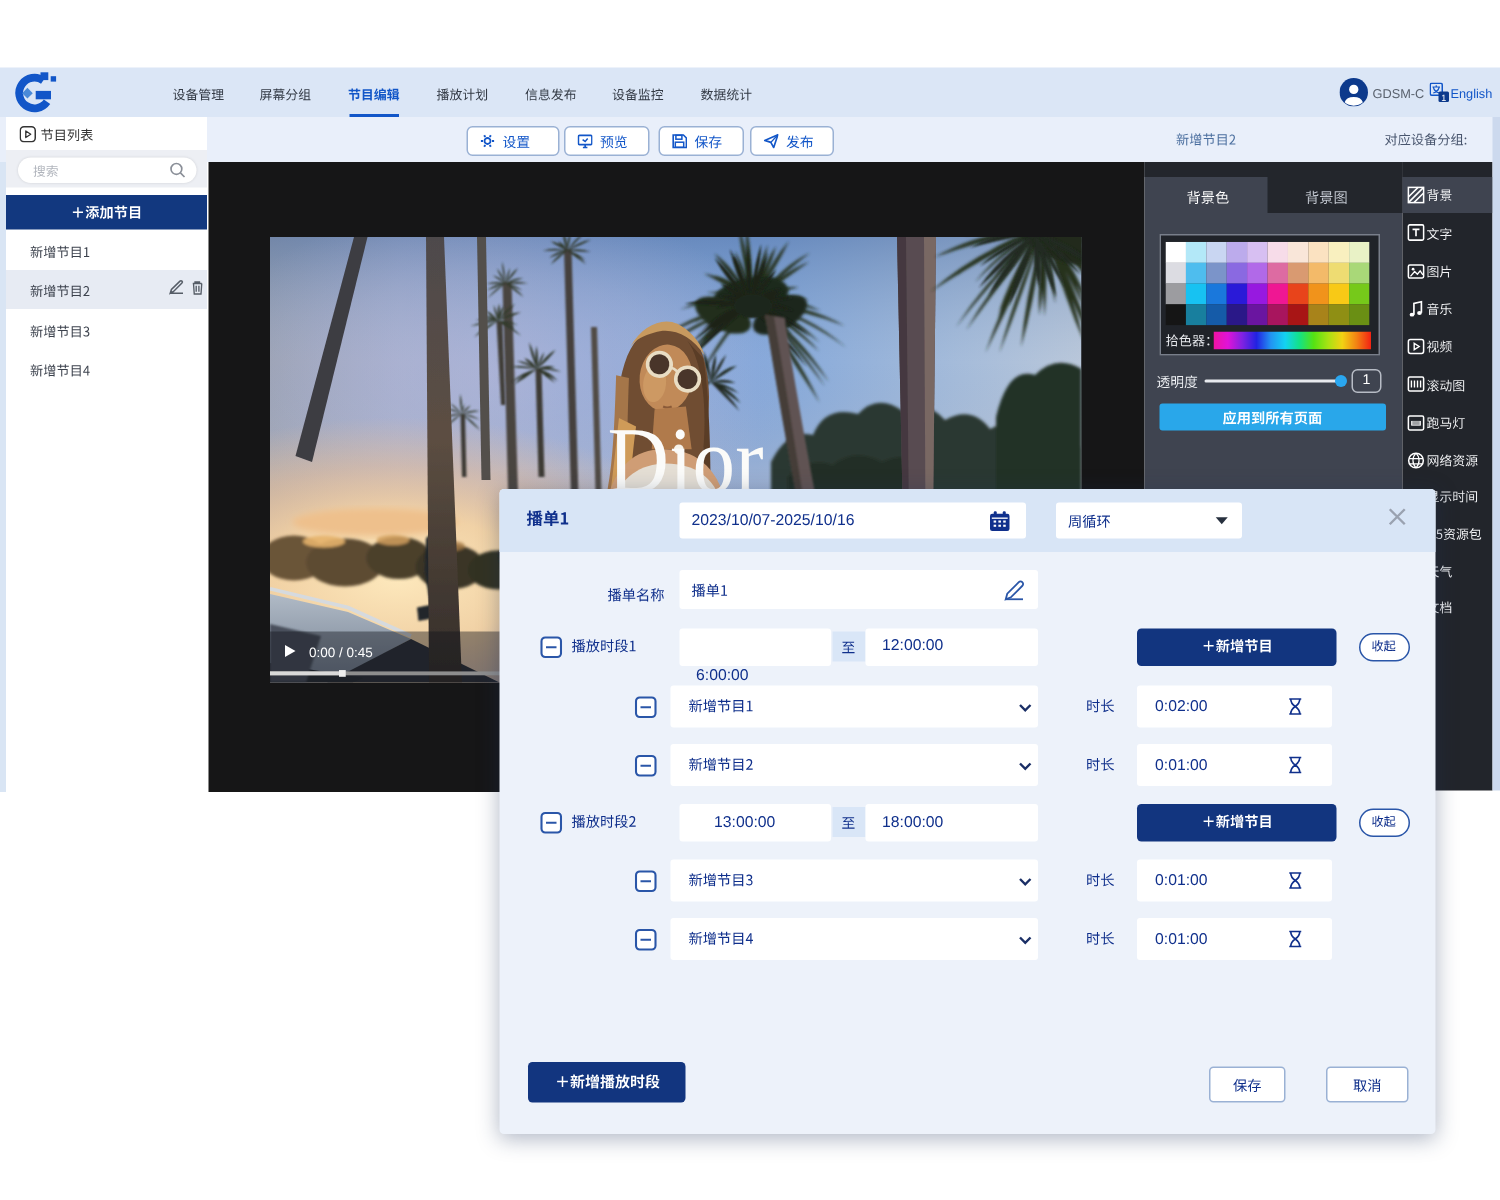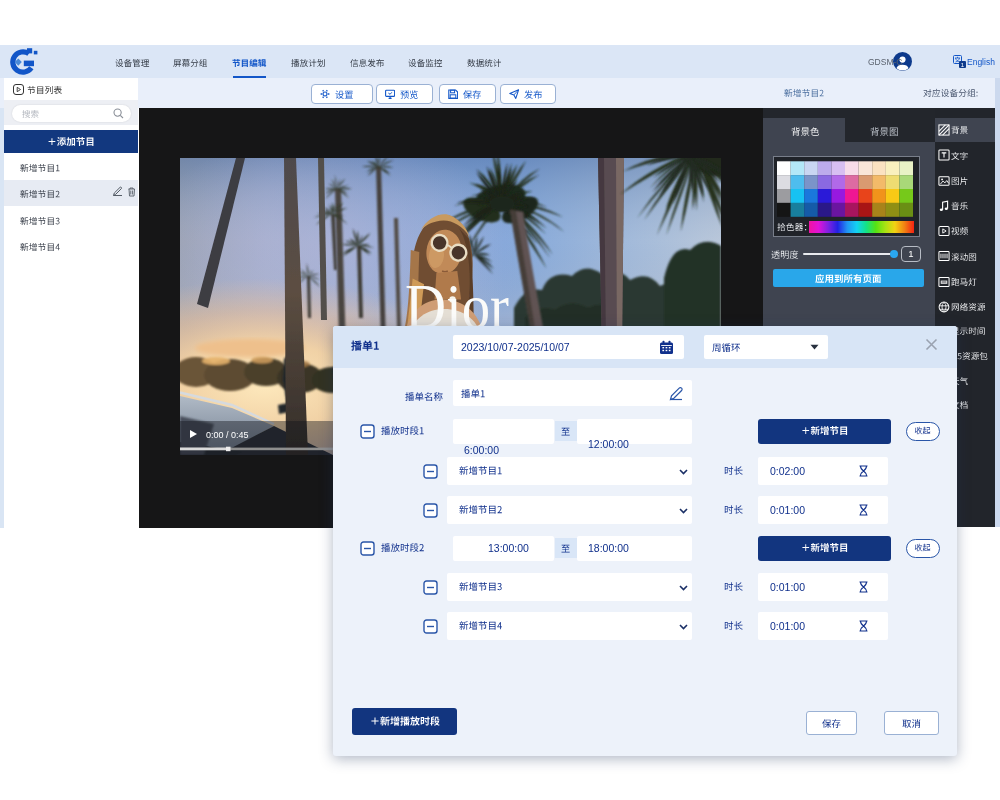--- a/index.html
+++ b/index.html
@@ -37,21 +37,21 @@
     </svg>
 <svg style="position:absolute;left:467.1px;top:56.9px;overflow:visible" width="36" height="12" viewBox="0 -9.1 36 11.7">
       <path d="M3.8 -7.1C3.7 -6.7 3.4 -6.2 3.2 -5.9L3.6 -5.7C3.8 -6.0 4.1 -6.4 4.4 -6.8ZM0.8 -6.8C1.0 -6.5 1.2 -6.0 1.3 -5.7L1.8 -5.9C1.7 -6.2 1.5 -6.7 1.2 -7.0ZM3.5 -2.2C3.3 -1.8 3.1 -1.4 2.7 -1.1C2.4 -1.2 2.1 -1.4 1.7 -1.5C1.9 -1.8 2.0 -2.0 2.1 -2.2ZM0.9 -1.3C1.4 -1.2 1.8 -0.9 2.3 -0.7C1.7 -0.3 1.1 -0.0 0.4 0.1C0.5 0.2 0.6 0.5 0.7 0.6C1.5 0.4 2.2 0.1 2.8 -0.4C3.1 -0.3 3.3 -0.1 3.5 0.1L4.0 -0.4C3.8 -0.5 3.5 -0.7 3.2 -0.8C3.7 -1.3 4.0 -1.9 4.3 -2.7L3.9 -2.8L3.8 -2.8H2.4L2.6 -3.2L2.0 -3.3C1.9 -3.2 1.9 -3.0 1.8 -2.8H0.6V-2.2H1.5C1.3 -1.9 1.1 -1.6 0.9 -1.3ZM2.2 -7.2V-5.6H0.4V-5.1H2.0C1.6 -4.5 0.9 -4.0 0.3 -3.7C0.5 -3.6 0.6 -3.4 0.7 -3.3C1.2 -3.5 1.8 -4.0 2.2 -4.5V-3.5H2.8V-4.6C3.2 -4.3 3.7 -3.9 4.0 -3.7L4.3 -4.2C4.1 -4.4 3.4 -4.8 2.9 -5.1H4.6V-5.6H2.8V-7.2ZM5.4 -7.2C5.2 -5.6 4.8 -4.2 4.1 -3.3C4.3 -3.2 4.5 -3.0 4.6 -2.9C4.9 -3.2 5.0 -3.6 5.2 -4.0C5.4 -3.2 5.7 -2.4 6.0 -1.7C5.5 -0.9 4.8 -0.3 3.9 0.2C4.0 0.3 4.2 0.6 4.2 0.7C5.1 0.2 5.8 -0.4 6.3 -1.1C6.7 -0.4 7.2 0.2 7.9 0.6C8.0 0.4 8.2 0.2 8.4 0.1C7.6 -0.3 7.1 -0.9 6.6 -1.7C7.1 -2.6 7.4 -3.7 7.6 -5.0H8.2V-5.6H5.7C5.8 -6.0 5.9 -6.5 6.0 -7.1ZM7.0 -5.0C6.8 -4.0 6.6 -3.1 6.3 -2.4C6.0 -3.1 5.7 -4.0 5.6 -5.0Z M12.8 -2.0V0.7H13.3V0.3H16.0V0.7H16.6V-2.0H14.9V-3.1H16.8V-3.7H14.9V-4.6H16.5V-6.8H12.0V-4.2C12.0 -2.9 11.9 -1.0 11.0 0.3C11.2 0.4 11.4 0.6 11.6 0.7C12.3 -0.4 12.5 -1.8 12.6 -3.1H14.3V-2.0ZM12.6 -6.3H15.9V-5.2H12.6ZM12.6 -4.6H14.3V-3.7H12.6L12.6 -4.2ZM13.3 -0.2V-1.5H16.0V-0.2ZM10.0 -7.2V-5.5H9.0V-4.9H10.0V-3.0C9.6 -2.9 9.2 -2.7 8.8 -2.7L9.0 -2.0L10.0 -2.3V-0.1C10.0 0.0 10.0 0.0 9.9 0.0C9.8 0.0 9.5 0.0 9.1 0.0C9.2 0.2 9.2 0.5 9.3 0.6C9.8 0.6 10.1 0.6 10.3 0.5C10.6 0.4 10.6 0.2 10.6 -0.1V-2.5L11.6 -2.9L11.5 -3.5L10.6 -3.2V-4.9H11.6V-5.5H10.6V-7.2Z M23.2 -3.0V-0.3C23.2 0.3 23.3 0.5 24.0 0.5C24.1 0.5 24.6 0.5 24.7 0.5C25.2 0.5 25.4 0.2 25.4 -1.0C25.3 -1.0 25.0 -1.1 24.9 -1.2C24.9 -0.2 24.8 -0.1 24.6 -0.1C24.5 -0.1 24.1 -0.1 24.1 -0.1C23.9 -0.1 23.8 -0.1 23.8 -0.3V-3.0ZM21.6 -3.0C21.5 -1.3 21.3 -0.4 19.9 0.1C20.1 0.3 20.3 0.5 20.3 0.7C21.9 0.0 22.2 -1.1 22.2 -3.0ZM17.6 -0.5 17.7 0.2C18.5 -0.1 19.5 -0.4 20.5 -0.7L20.4 -1.3C19.3 -1.0 18.3 -0.6 17.6 -0.5ZM22.3 -7.1C22.5 -6.7 22.7 -6.3 22.8 -6.0H20.7V-5.4H22.2C21.9 -4.9 21.3 -4.1 21.1 -3.9C20.9 -3.7 20.7 -3.7 20.5 -3.6C20.6 -3.5 20.7 -3.2 20.7 -3.0C21.0 -3.1 21.3 -3.1 24.5 -3.4C24.6 -3.2 24.7 -3.0 24.8 -2.8L25.4 -3.1C25.1 -3.6 24.5 -4.4 24.1 -5.0L23.6 -4.8C23.8 -4.5 24.0 -4.2 24.1 -3.9L21.8 -3.7C22.2 -4.2 22.7 -4.9 23.0 -5.4H25.4V-6.0H22.9L23.4 -6.1C23.3 -6.4 23.1 -6.9 22.9 -7.2ZM17.7 -3.6C17.8 -3.7 18.0 -3.7 19.1 -3.9C18.7 -3.3 18.4 -2.9 18.2 -2.8C17.9 -2.4 17.7 -2.2 17.6 -2.2C17.6 -2.0 17.7 -1.7 17.8 -1.6C17.9 -1.7 18.2 -1.8 20.4 -2.2C20.4 -2.4 20.3 -2.6 20.4 -2.8L18.7 -2.5C19.4 -3.2 20.0 -4.2 20.6 -5.1L20.0 -5.4C19.8 -5.1 19.7 -4.8 19.5 -4.5L18.4 -4.4C18.9 -5.1 19.5 -6.1 19.9 -7.0L19.2 -7.3C18.8 -6.2 18.2 -5.1 18.0 -4.8C17.8 -4.5 17.6 -4.3 17.5 -4.3C17.6 -4.1 17.7 -3.8 17.7 -3.6Z M27.0 -6.7C27.5 -6.3 28.1 -5.7 28.3 -5.3L28.8 -5.8C28.5 -6.1 27.9 -6.7 27.4 -7.1ZM26.2 -4.5V-3.9H27.6V-0.8C27.6 -0.4 27.3 -0.2 27.1 -0.1C27.3 0.1 27.4 0.4 27.5 0.5C27.6 0.3 27.9 0.2 29.5 -1.0C29.4 -1.1 29.3 -1.4 29.3 -1.6L28.2 -0.8V-4.5ZM31.2 -7.2V-4.4H29.0V-3.7H31.2V0.7H31.9V-3.7H34.0V-4.4H31.9V-7.2Z" fill="#333a45"></path>
     </svg>
 <div class="ab" style="left:233px;top:75.5px;width:33px;height:2.5px;background:#1256c8"></div>
 <svg class="ab" style="left:893px;top:52px" width="19" height="19" viewBox="0 0 19 19">
 <circle cx="9.5" cy="9.5" r="9.5" fill="#0d3a8c"></circle>
 <circle cx="9.5" cy="7.6" r="3.1" fill="#fff"></circle>
 <path d="M3.4 16.2 a6.3 4.6 0 0 1 12.2 0 a9.5 9.5 0 0 1 -12.2 0" fill="#fff"></path>
 </svg>
-<div class="ab" style="left:868px;top:57px;font-size:8.5px;color:#5a626e">GDSM-C</div>
+<div class="ab" style="left:915px;top:57px;font-size:8.5px;color:#5a626e">GDSM-C</div>
 <svg class="ab" style="left:953px;top:55px" width="13" height="13" viewBox="0 0 13 13">
 <rect x="0.5" y="0.5" width="8" height="8" rx="1" fill="none" stroke="#1256c8"></rect>
 <path d="M2 3 h5 M4.5 1.8 v1.2 M2.5 3 c0.5 2 2 3.5 4 4 M6.5 3 c-0.5 2 -2 3.5 -4 4" stroke="#1256c8" stroke-width="0.8" fill="none"></path>
 <rect x="6" y="6" width="7" height="7" rx="1" fill="#0d3a8c"></rect>
 <text x="9.5" y="12" font-size="6" fill="#fff" text-anchor="middle" font-family="Liberation Sans">1</text>
 </svg>
 <div class="ab" style="left:967px;top:57px;font-size:8.5px;color:#1256c8">English</div>
 <div class="ab" style="left:4px;top:78px;width:134px;height:722px;background:#fff"></div>
 <svg class="ab" style="left:13px;top:84px" width="11" height="11" viewBox="0 0 11 11">
 <rect x="0.5" y="0.5" width="10" height="10" rx="2.5" fill="none" stroke="#333" stroke-width="1"></rect>
@@ -464,21 +464,21 @@
     </svg>
 <svg style="position:absolute;left:950.5px;top:399.4px;overflow:visible" width="19" height="12" viewBox="0 -9.1 19 11.7">
       <path d="M3.6 -7.1C3.9 -6.7 4.2 -6.1 4.3 -5.7L5.0 -6.0C4.9 -6.3 4.6 -6.9 4.3 -7.3ZM0.4 -5.7V-5.1H1.8C2.3 -3.8 3.0 -2.6 3.8 -1.7C2.9 -0.9 1.7 -0.3 0.3 0.1C0.4 0.2 0.6 0.5 0.7 0.7C2.1 0.2 3.3 -0.4 4.3 -1.3C5.3 -0.4 6.5 0.2 7.9 0.6C8.0 0.4 8.2 0.2 8.3 0.0C6.9 -0.3 5.8 -0.9 4.8 -1.7C5.7 -2.6 6.3 -3.7 6.8 -5.1H8.2V-5.7ZM4.3 -2.2C3.5 -3.0 2.9 -4.0 2.4 -5.1H6.1C5.7 -3.9 5.1 -3.0 4.3 -2.2Z M15.9 -6.7C15.7 -6.0 15.4 -5.1 15.1 -4.6L15.6 -4.4C15.9 -4.9 16.3 -5.8 16.6 -6.5ZM12.0 -6.5C12.3 -5.8 12.6 -5.0 12.8 -4.5L13.3 -4.7C13.2 -5.2 12.8 -6.0 12.5 -6.7ZM10.3 -7.2V-5.4H9.0V-4.8H10.2C9.9 -3.6 9.4 -2.2 8.8 -1.5C8.9 -1.4 9.1 -1.1 9.2 -0.9C9.6 -1.5 10.0 -2.5 10.3 -3.4V0.7H10.9V-3.6C11.1 -3.2 11.5 -2.7 11.6 -2.4L12.0 -2.9C11.8 -3.1 11.1 -4.1 10.9 -4.4V-4.8H12.0V-5.4H10.9V-7.2ZM11.8 -0.5V0.1H15.8V0.6H16.5V-4.1H14.6V-7.2H13.9V-4.1H12.0V-3.4H15.8V-2.3H12.1V-1.7H15.8V-0.5Z" fill="#f2f3f5"></path>
     </svg>
 <div class="ab" style="left:333px;top:326px;width:624px;height:430px;background:#edf2fa;border-radius:3px;box-shadow:0 3px 14px rgba(30,50,90,0.35)"></div>
 <div class="ab" style="left:333px;top:326px;width:624px;height:42px;background:#d8e5f6;border-radius:3px 3px 0 0"></div>
 <svg style="position:absolute;left:351.0px;top:338.3px;overflow:visible" width="30" height="15" viewBox="0 -11.7 30 15.0">
       <path d="M6.5 -7.9V-6.6H5.5L6.1 -6.8C6.0 -7.1 5.8 -7.5 5.6 -7.9ZM1.6 -9.3V-7.3H0.4V-6.0H1.6V-4.0C1.1 -3.9 0.6 -3.8 0.2 -3.7L0.5 -2.4L1.6 -2.8V-0.4C1.6 -0.3 1.5 -0.2 1.4 -0.2C1.3 -0.2 0.9 -0.2 0.5 -0.2C0.6 0.1 0.8 0.7 0.8 1.0C1.5 1.0 2.0 0.9 2.3 0.7C2.7 0.5 2.8 0.2 2.8 -0.4V-3.2L3.8 -3.5C3.9 -3.4 4.0 -3.2 4.1 -3.1L4.3 -3.2V1.0H5.5V0.5H8.7V0.9H9.9V-3.2L10.0 -3.2C10.2 -3.5 10.5 -3.9 10.8 -4.1C10.0 -4.4 9.2 -4.9 8.7 -5.5H10.5V-6.6H9.2C9.4 -7.0 9.6 -7.4 9.9 -7.8L8.7 -8.1C8.6 -7.7 8.3 -7.1 8.1 -6.6H7.7V-8.0L8.7 -8.1C9.2 -8.2 9.7 -8.3 10.1 -8.3L9.4 -9.3C8.0 -9.0 5.8 -8.8 3.9 -8.7C4.0 -8.5 4.1 -8.1 4.2 -7.8L5.3 -7.8L4.5 -7.6C4.7 -7.3 4.8 -6.9 4.9 -6.6H3.8V-5.5H5.6C5.1 -5.0 4.4 -4.5 3.7 -4.2L3.6 -4.7L2.8 -4.4V-6.0H3.8V-7.3H2.8V-9.3ZM6.5 -5.0V-3.7H7.7V-5.1C8.1 -4.5 8.8 -3.9 9.4 -3.5H4.9C5.5 -3.9 6.0 -4.4 6.5 -5.0ZM6.5 -2.5V-1.9H5.5V-2.5ZM7.6 -2.5H8.7V-1.9H7.6ZM6.5 -1.0V-0.4H5.5V-1.0ZM7.6 -1.0H8.7V-0.4H7.6Z M13.8 -4.6H15.8V-3.9H13.8ZM17.2 -4.6H19.2V-3.9H17.2ZM13.8 -6.4H15.8V-5.6H13.8ZM17.2 -6.4H19.2V-5.6H17.2ZM18.5 -9.3C18.3 -8.7 17.9 -8.0 17.5 -7.5H15.2L15.7 -7.7C15.4 -8.2 14.9 -8.8 14.5 -9.3L13.4 -8.8C13.7 -8.4 14.0 -7.9 14.3 -7.5H12.5V-2.8H15.8V-2.1H11.5V-0.9H15.8V1.0H17.2V-0.9H21.5V-2.1H17.2V-2.8H20.6V-7.5H19.0C19.3 -7.9 19.7 -8.4 20.0 -8.8Z M22.9 0.0H27.8V-1.3H26.3V-8.2H25.1C24.6 -7.8 24.0 -7.6 23.2 -7.5V-6.5H24.7V-1.3H22.9Z" fill="#10308c"></path>
     </svg>
 <div class="ab" style="left:453px;top:335px;width:231px;height:24px;background:#fff;border-radius:2px"></div>
-<div class="ab" style="left:461px;top:341px;font-size:10.5px;color:#10308c">2023/10/07-2025/10/07</div>
+<div class="ab" style="left:461px;top:341px;font-size:10.5px;color:#10308c">2023/10/07-2025/10/16</div>
 <svg class="ab" style="left:659px;top:339.5px" width="15" height="15" viewBox="0 0 15 15">
 <rect x="1" y="2.5" width="13" height="11.5" rx="1.5" fill="#10308c"></rect>
 <rect x="3.5" y="0.8" width="2" height="3.4" rx="0.8" fill="#10308c"></rect>
       <rect x="9.5" y="0.8" width="2" height="3.4" rx="0.8" fill="#10308c"></rect>
 <rect x="2.2" y="5" width="10.6" height="0.9" fill="#fff"></rect>
 <g fill="#fff">
         <rect x="3.4" y="7" width="1.7" height="1.4"></rect>
         <rect x="6.6" y="7" width="1.7" height="1.4"></rect>
         <rect x="9.8" y="7" width="1.7" height="1.4"></rect>
 <rect x="3.4" y="9.8" width="1.7" height="1.4"></rect>
@@ -514,21 +514,21 @@
 <svg style="position:absolute;left:381.0px;top:424.4px;overflow:visible" width="45" height="13" viewBox="0 -10.1 45 12.9">
       <path d="M7.7 -7.0C7.5 -6.5 7.2 -5.9 7.0 -5.5H6.4V-7.1C7.2 -7.1 8.0 -7.3 8.6 -7.4L8.2 -7.9C7.1 -7.7 5.1 -7.5 3.4 -7.4C3.5 -7.2 3.6 -7.0 3.6 -6.8C4.3 -6.9 5.0 -6.9 5.8 -7.0V-5.5H3.3V-4.9H5.2C4.6 -4.2 3.7 -3.5 2.9 -3.2C3.0 -3.0 3.2 -2.8 3.3 -2.6C3.5 -2.7 3.7 -2.8 3.8 -2.9V0.8H4.5V0.3H7.8V0.7H8.5V-2.9L8.8 -2.7C8.9 -2.9 9.1 -3.1 9.3 -3.3C8.5 -3.6 7.6 -4.2 7.0 -4.9H9.0V-5.5H7.6C7.8 -5.9 8.1 -6.4 8.3 -6.8ZM4.0 -6.6C4.2 -6.3 4.5 -5.8 4.6 -5.5L5.2 -5.7C5.0 -6.0 4.8 -6.5 4.6 -6.8ZM5.8 -4.7V-3.1H6.4V-4.8C6.9 -4.0 7.7 -3.4 8.5 -2.9H3.9C4.6 -3.4 5.3 -4.0 5.8 -4.7ZM5.8 -2.4V-1.6H4.5V-2.4ZM6.4 -2.4H7.8V-1.6H6.4ZM5.8 -1.0V-0.2H4.5V-1.0ZM6.4 -1.0H7.8V-0.2H6.4ZM1.6 -8.0V-6.1H0.4V-5.4H1.6V-3.4L0.3 -3.0L0.4 -2.3L1.6 -2.7V-0.1C1.6 0.1 1.5 0.1 1.4 0.1C1.3 0.1 0.9 0.1 0.5 0.1C0.6 0.3 0.7 0.6 0.7 0.8C1.3 0.8 1.7 0.7 1.9 0.6C2.2 0.5 2.3 0.3 2.3 -0.1V-3.0L3.3 -3.4L3.1 -4.0L2.3 -3.7V-5.4H3.3V-6.1H2.3V-8.0Z M11.5 -7.8C11.6 -7.4 11.9 -6.9 11.9 -6.5L12.6 -6.7C12.5 -7.1 12.3 -7.6 12.1 -8.0ZM9.9 -6.4V-5.8H11.0V-3.8C11.0 -2.5 10.9 -0.9 9.7 0.3C9.9 0.4 10.1 0.6 10.3 0.8C11.5 -0.6 11.7 -2.2 11.7 -3.8V-3.8H13.0C13.0 -1.2 12.9 -0.3 12.7 -0.1C12.7 0.0 12.6 0.0 12.4 0.0C12.3 0.0 11.9 0.0 11.6 -0.0C11.6 0.2 11.7 0.5 11.7 0.7C12.1 0.7 12.5 0.7 12.8 0.6C13.0 0.6 13.2 0.6 13.3 0.3C13.6 0.0 13.6 -1.1 13.7 -4.2C13.7 -4.3 13.7 -4.5 13.7 -4.5H11.7V-5.8H14.1V-6.4ZM15.4 -5.5H17.2C17.0 -4.3 16.7 -3.3 16.3 -2.4C15.9 -3.3 15.6 -4.3 15.4 -5.5ZM15.3 -8.0C15.0 -6.3 14.5 -4.8 13.7 -3.8C13.9 -3.6 14.2 -3.4 14.3 -3.2C14.5 -3.6 14.8 -4.0 15.0 -4.4C15.2 -3.4 15.5 -2.5 15.9 -1.7C15.3 -0.9 14.6 -0.3 13.6 0.2C13.7 0.3 13.9 0.6 14.0 0.8C15.0 0.3 15.7 -0.3 16.3 -1.1C16.8 -0.3 17.4 0.3 18.2 0.7C18.3 0.6 18.6 0.3 18.7 0.1C17.9 -0.3 17.2 -0.9 16.7 -1.7C17.3 -2.7 17.7 -4.0 17.9 -5.5H18.6V-6.2H15.6C15.8 -6.7 15.9 -7.3 16.0 -7.9Z M23.5 -4.3C24.0 -3.6 24.7 -2.6 25.0 -2.0L25.6 -2.3C25.3 -2.9 24.6 -3.9 24.1 -4.6ZM22.1 -3.8V-1.7H20.5V-3.8ZM22.1 -4.5H20.5V-6.5H22.1ZM19.8 -7.2V-0.2H20.5V-1.0H22.7V-7.2ZM26.3 -7.9V-6.1H23.2V-5.4H26.3V-0.3C26.3 -0.1 26.2 -0.1 26.0 -0.1C25.8 -0.0 25.1 -0.0 24.3 -0.1C24.4 0.1 24.6 0.5 24.6 0.7C25.6 0.7 26.2 0.7 26.5 0.5C26.8 0.4 27.0 0.2 27.0 -0.3V-5.4H28.1V-6.1H27.0V-7.9Z M33.6 -7.6V-6.5C33.6 -5.8 33.5 -4.9 32.5 -4.3C32.7 -4.2 32.9 -4.0 33.0 -3.9C34.1 -4.6 34.3 -5.6 34.3 -6.5V-7.0H35.6V-5.2C35.6 -4.6 35.7 -4.3 36.4 -4.3C36.5 -4.3 36.9 -4.3 37.1 -4.3C37.3 -4.3 37.5 -4.3 37.6 -4.4C37.5 -4.5 37.5 -4.8 37.5 -4.9C37.4 -4.9 37.2 -4.9 37.1 -4.9C37.0 -4.9 36.5 -4.9 36.4 -4.9C36.3 -4.9 36.3 -5.0 36.3 -5.2V-7.6ZM32.9 -3.7V-3.0H33.6L33.3 -2.9C33.6 -2.1 34.0 -1.4 34.5 -0.9C33.9 -0.4 33.1 -0.0 32.2 0.2C32.4 0.3 32.5 0.6 32.6 0.8C33.5 0.5 34.3 0.2 35.0 -0.4C35.6 0.1 36.3 0.5 37.2 0.7C37.3 0.6 37.5 0.3 37.6 0.1C36.8 -0.1 36.1 -0.4 35.5 -0.9C36.2 -1.5 36.7 -2.4 36.9 -3.5L36.5 -3.7L36.4 -3.7ZM33.8 -3.0H36.1C35.8 -2.4 35.5 -1.8 35.0 -1.3C34.5 -1.8 34.1 -2.4 33.8 -3.0ZM29.6 -7.1V-1.6L28.8 -1.5L28.9 -0.8L29.6 -0.9V0.6H30.3V-1.0L32.6 -1.4L32.6 -2.0L30.3 -1.7V-3.1H32.4V-3.7H30.3V-5.0H32.5V-5.7H30.3V-6.7C31.1 -6.9 32.0 -7.2 32.7 -7.5L32.1 -8.0C31.5 -7.7 30.5 -7.4 29.6 -7.1Z M38.8 0.0H42.7V-0.7H41.3V-7.0H40.6C40.2 -6.7 39.8 -6.6 39.1 -6.5V-5.9H40.4V-0.7H38.8Z" fill="#10308c"></path>
     </svg>
 <div class="ab" style="left:453px;top:418.5px;width:101px;height:25px;background:#fff;border-radius:2px"></div>
 <div class="ab" style="left:464px;top:444px;font-size:10.5px;color:#10308c">6:00:00</div>
 <div class="ab" style="left:555px;top:421.0px;width:22px;height:20px;background:#d9e6f7"></div>
 <svg style="position:absolute;left:561.4px;top:424.7px;overflow:visible" width="11" height="13" viewBox="0 -9.8 11 12.5">
       <path d="M1.3 -3.9C1.7 -4.0 2.2 -4.0 7.2 -4.3C7.4 -4.0 7.6 -3.8 7.8 -3.6L8.4 -4.0C7.9 -4.6 6.8 -5.5 6.0 -6.2L5.5 -5.8C5.8 -5.5 6.2 -5.2 6.6 -4.8L2.3 -4.7C2.9 -5.2 3.5 -5.9 4.1 -6.6H8.4V-7.2H0.7V-6.6H3.2C2.6 -5.8 2.0 -5.2 1.8 -5.0C1.5 -4.8 1.3 -4.6 1.1 -4.6C1.2 -4.4 1.3 -4.0 1.3 -3.9ZM4.2 -3.8V-2.6H1.3V-2.0H4.2V-0.3H0.5V0.4H8.7V-0.3H4.9V-2.0H7.9V-2.6H4.9V-3.8Z" fill="#10308c"></path>
     </svg>
 <div class="ab" style="left:577px;top:418.5px;width:115px;height:25px;background:#fff;border-radius:2px"></div>
-<div class="ab" style="left:588px;top:438px;font-size:10.5px;color:#10308c">12:00:00</div>
+<div class="ab" style="left:588px;top:424px;font-size:10.5px;color:#10308c">12:00:00</div>
 <div class="ab" style="left:758px;top:418.5px;width:133px;height:25px;background:#12357f;border-radius:3px"></div>
 <svg style="position:absolute;left:800.8px;top:424.4px;overflow:visible" width="50" height="13" viewBox="0 -10.1 50 12.9">
       <path d="M8.1 -3.1V-4.1H5.2V-7.0H4.3V-4.1H1.4V-3.1H4.3V-0.2H5.2V-3.1Z M10.6 -2.1C10.4 -1.6 10.1 -1.1 9.7 -0.7C10.0 -0.6 10.3 -0.3 10.5 -0.2C10.9 -0.6 11.2 -1.3 11.5 -1.9ZM12.9 -1.8C13.1 -1.4 13.5 -0.8 13.6 -0.4L14.4 -0.9C14.3 -0.5 14.1 -0.2 13.9 0.1C14.2 0.2 14.6 0.5 14.8 0.7C15.6 -0.5 15.8 -2.4 15.8 -3.8V-3.9H16.7V0.8H17.8V-3.9H18.7V-4.9H15.8V-6.4C16.7 -6.6 17.7 -6.8 18.5 -7.1L17.6 -8.0C16.9 -7.7 15.8 -7.4 14.7 -7.2V-3.8C14.7 -2.9 14.7 -1.8 14.4 -0.9C14.2 -1.2 13.9 -1.8 13.6 -2.2ZM11.4 -6.2H12.8C12.7 -5.9 12.6 -5.4 12.4 -5.0H11.3L11.8 -5.1C11.7 -5.4 11.6 -5.9 11.4 -6.2ZM11.4 -7.9C11.4 -7.7 11.6 -7.4 11.6 -7.1H10.0V-6.2H11.3L10.5 -6.0C10.6 -5.7 10.7 -5.3 10.8 -5.0H9.9V-4.1H11.7V-3.3H9.9V-2.4H11.7V-0.4C11.7 -0.3 11.6 -0.2 11.5 -0.2C11.4 -0.2 11.1 -0.2 10.8 -0.2C11.0 0.0 11.1 0.4 11.2 0.7C11.7 0.7 12.0 0.7 12.3 0.5C12.6 0.4 12.7 0.1 12.7 -0.3V-2.4H14.3V-3.3H12.7V-4.1H14.4V-5.0H13.4C13.6 -5.3 13.7 -5.7 13.9 -6.1L13.1 -6.2H14.3V-7.1H12.8C12.7 -7.4 12.5 -7.8 12.4 -8.1Z M23.5 -5.6C23.7 -5.2 24.0 -4.6 24.0 -4.2L24.6 -4.5C24.6 -4.9 24.3 -5.4 24.1 -5.8ZM19.3 -1.4 19.6 -0.3C20.4 -0.6 21.4 -1.0 22.4 -1.4L22.1 -2.4L21.3 -2.1V-4.8H22.2V-5.8H21.3V-7.9H20.3V-5.8H19.4V-4.8H20.3V-1.8C19.9 -1.6 19.6 -1.5 19.3 -1.4ZM22.5 -6.7V-3.4H27.8V-6.7H26.7L27.4 -7.7L26.2 -8.1C26.1 -7.7 25.8 -7.1 25.5 -6.7H24.1L24.7 -7.0C24.6 -7.3 24.3 -7.8 24.0 -8.1L23.1 -7.7C23.3 -7.4 23.5 -7.0 23.6 -6.7ZM23.4 -6.0H24.7V-4.1H23.4ZM25.5 -6.0H26.8V-4.1H25.5ZM24.0 -0.9H26.3V-0.4H24.0ZM24.0 -1.7V-2.2H26.3V-1.7ZM23.0 -3.0V0.8H24.0V0.4H26.3V0.8H27.4V-3.0ZM26.1 -5.8C26.0 -5.4 25.8 -4.8 25.6 -4.5L26.1 -4.3C26.3 -4.6 26.6 -5.1 26.8 -5.5Z M29.4 -4.7V-3.6H31.6V0.8H32.9V-3.6H35.6V-1.7C35.6 -1.5 35.5 -1.5 35.3 -1.5C35.2 -1.5 34.5 -1.5 33.9 -1.5C34.1 -1.2 34.2 -0.7 34.3 -0.3C35.1 -0.3 35.8 -0.3 36.2 -0.5C36.7 -0.7 36.8 -1.0 36.8 -1.6V-4.7ZM34.4 -8.1V-7.1H32.2V-8.1H31.0V-7.1H29.0V-6.0H31.0V-5.1H32.2V-6.0H34.4V-5.1H35.6V-6.0H37.5V-7.1H35.6V-8.1Z M40.5 -4.3H44.9V-3.2H40.5ZM40.5 -5.4V-6.4H44.9V-5.4ZM40.5 -2.1H44.9V-1.0H40.5ZM39.3 -7.6V0.8H40.5V0.2H44.9V0.8H46.1V-7.6Z" fill="#fff"></path>
     </svg>
 <div class="ab" style="left:905.5px;top:421.5px;width:34px;height:19px;background:#fff;border:1px solid #2a56a8;border-radius:10px"></div>
 <svg style="position:absolute;left:914.1px;top:425.1px;overflow:visible" width="19" height="11" viewBox="0 -8.9 19 11.4">
       <path d="M4.9 -4.8H6.8C6.6 -3.8 6.3 -2.8 5.9 -2.1C5.5 -2.9 5.1 -3.7 4.9 -4.7ZM4.8 -7.1C4.6 -5.6 4.2 -4.2 3.4 -3.4C3.6 -3.2 3.8 -3.0 3.9 -2.8C4.1 -3.2 4.4 -3.5 4.6 -3.9C4.8 -3.0 5.1 -2.2 5.6 -1.5C5.1 -0.8 4.4 -0.3 3.6 0.2C3.7 0.3 3.9 0.6 4.0 0.7C4.8 0.3 5.4 -0.3 5.9 -1.0C6.4 -0.3 7.0 0.3 7.7 0.6C7.8 0.5 8.0 0.2 8.1 0.1C7.4 -0.2 6.8 -0.8 6.3 -1.5C6.8 -2.4 7.2 -3.5 7.4 -4.8H8.0V-5.4H5.1C5.3 -5.9 5.4 -6.4 5.5 -7.0ZM0.8 -0.8C0.9 -1.0 1.2 -1.1 2.7 -1.7V0.7H3.3V-6.9H2.7V-2.3L1.4 -1.8V-6.1H0.8V-2.0C0.8 -1.7 0.6 -1.5 0.5 -1.4C0.6 -1.3 0.7 -1.0 0.8 -0.8Z M9.2 -3.3C9.2 -1.8 9.1 -0.4 8.6 0.4C8.8 0.5 9.0 0.7 9.2 0.7C9.4 0.3 9.6 -0.3 9.7 -1.0C10.3 0.2 11.3 0.5 13.1 0.5H16.3C16.3 0.3 16.4 -0.0 16.6 -0.2C16.0 -0.1 13.5 -0.1 13.1 -0.2C12.3 -0.2 11.6 -0.2 11.2 -0.4V-2.1H12.5V-2.7H11.2V-3.9H12.6V-4.5H11.0V-5.5H12.4V-6.1H11.0V-7.0H10.4V-6.1H9.0V-5.5H10.4V-4.5H8.8V-3.9H10.6V-0.7C10.2 -1.0 10.0 -1.4 9.8 -2.0C9.8 -2.4 9.8 -2.8 9.8 -3.2ZM13.0 -4.3V-1.6C13.0 -0.9 13.2 -0.7 14.0 -0.7C14.2 -0.7 15.3 -0.7 15.5 -0.7C16.2 -0.7 16.4 -1.0 16.5 -2.2C16.3 -2.2 16.1 -2.3 15.9 -2.4C15.9 -1.4 15.8 -1.3 15.5 -1.3C15.2 -1.3 14.3 -1.3 14.1 -1.3C13.7 -1.3 13.6 -1.3 13.6 -1.6V-3.8H15.4V-3.6H16.0V-6.7H12.9V-6.1H15.4V-4.3Z" fill="#10308c"></path>
     </svg>
 <svg class="ab" style="left:423.0px;top:463.5px" width="15" height="15" viewBox="0 0 15 15">
 <rect x="1" y="1" width="13" height="13" rx="2.5" fill="#fff" stroke="#2a56a8" stroke-width="1.4"></rect>
@@ -569,21 +569,21 @@
 <path d="M1.5 1 h8 M1.5 11 h8 M2.5 1 C2.5 7 8.5 5 8.5 11 M8.5 1 C8.5 7 2.5 5 2.5 11" fill="none" stroke="#10308c" stroke-width="1.1"></path>
     </svg>
 <svg class="ab" style="left:360.0px;top:540.5px" width="15" height="15" viewBox="0 0 15 15">
 <rect x="1" y="1" width="13" height="13" rx="2.5" fill="#fff" stroke="#2a56a8" stroke-width="1.4"></rect>
 <line x1="4" y1="7.5" x2="11" y2="7.5" stroke="#2a56a8" stroke-width="1.4"></line>
     </svg>
 <svg style="position:absolute;left:381.0px;top:541.4px;overflow:visible" width="45" height="13" viewBox="0 -10.1 45 12.9">
       <path d="M7.7 -7.0C7.5 -6.5 7.2 -5.9 7.0 -5.5H6.4V-7.1C7.2 -7.1 8.0 -7.3 8.6 -7.4L8.2 -7.9C7.1 -7.7 5.1 -7.5 3.4 -7.4C3.5 -7.2 3.6 -7.0 3.6 -6.8C4.3 -6.9 5.0 -6.9 5.8 -7.0V-5.5H3.3V-4.9H5.2C4.6 -4.2 3.7 -3.5 2.9 -3.2C3.0 -3.0 3.2 -2.8 3.3 -2.6C3.5 -2.7 3.7 -2.8 3.8 -2.9V0.8H4.5V0.3H7.8V0.7H8.5V-2.9L8.8 -2.7C8.9 -2.9 9.1 -3.1 9.3 -3.3C8.5 -3.6 7.6 -4.2 7.0 -4.9H9.0V-5.5H7.6C7.8 -5.9 8.1 -6.4 8.3 -6.8ZM4.0 -6.6C4.2 -6.3 4.5 -5.8 4.6 -5.5L5.2 -5.7C5.0 -6.0 4.8 -6.5 4.6 -6.8ZM5.8 -4.7V-3.1H6.4V-4.8C6.9 -4.0 7.7 -3.4 8.5 -2.9H3.9C4.6 -3.4 5.3 -4.0 5.8 -4.7ZM5.8 -2.4V-1.6H4.5V-2.4ZM6.4 -2.4H7.8V-1.6H6.4ZM5.8 -1.0V-0.2H4.5V-1.0ZM6.4 -1.0H7.8V-0.2H6.4ZM1.6 -8.0V-6.1H0.4V-5.4H1.6V-3.4L0.3 -3.0L0.4 -2.3L1.6 -2.7V-0.1C1.6 0.1 1.5 0.1 1.4 0.1C1.3 0.1 0.9 0.1 0.5 0.1C0.6 0.3 0.7 0.6 0.7 0.8C1.3 0.8 1.7 0.7 1.9 0.6C2.2 0.5 2.3 0.3 2.3 -0.1V-3.0L3.3 -3.4L3.1 -4.0L2.3 -3.7V-5.4H3.3V-6.1H2.3V-8.0Z M11.5 -7.8C11.6 -7.4 11.9 -6.9 11.9 -6.5L12.6 -6.7C12.5 -7.1 12.3 -7.6 12.1 -8.0ZM9.9 -6.4V-5.8H11.0V-3.8C11.0 -2.5 10.9 -0.9 9.7 0.3C9.9 0.4 10.1 0.6 10.3 0.8C11.5 -0.6 11.7 -2.2 11.7 -3.8V-3.8H13.0C13.0 -1.2 12.9 -0.3 12.7 -0.1C12.7 0.0 12.6 0.0 12.4 0.0C12.3 0.0 11.9 0.0 11.6 -0.0C11.6 0.2 11.7 0.5 11.7 0.7C12.1 0.7 12.5 0.7 12.8 0.6C13.0 0.6 13.2 0.6 13.3 0.3C13.6 0.0 13.6 -1.1 13.7 -4.2C13.7 -4.3 13.7 -4.5 13.7 -4.5H11.7V-5.8H14.1V-6.4ZM15.4 -5.5H17.2C17.0 -4.3 16.7 -3.3 16.3 -2.4C15.9 -3.3 15.6 -4.3 15.4 -5.5ZM15.3 -8.0C15.0 -6.3 14.5 -4.8 13.7 -3.8C13.9 -3.6 14.2 -3.4 14.3 -3.2C14.5 -3.6 14.8 -4.0 15.0 -4.4C15.2 -3.4 15.5 -2.5 15.9 -1.7C15.3 -0.9 14.6 -0.3 13.6 0.2C13.7 0.3 13.9 0.6 14.0 0.8C15.0 0.3 15.7 -0.3 16.3 -1.1C16.8 -0.3 17.4 0.3 18.2 0.7C18.3 0.6 18.6 0.3 18.7 0.1C17.9 -0.3 17.2 -0.9 16.7 -1.7C17.3 -2.7 17.7 -4.0 17.9 -5.5H18.6V-6.2H15.6C15.8 -6.7 15.9 -7.3 16.0 -7.9Z M23.5 -4.3C24.0 -3.6 24.7 -2.6 25.0 -2.0L25.6 -2.3C25.3 -2.9 24.6 -3.9 24.1 -4.6ZM22.1 -3.8V-1.7H20.5V-3.8ZM22.1 -4.5H20.5V-6.5H22.1ZM19.8 -7.2V-0.2H20.5V-1.0H22.7V-7.2ZM26.3 -7.9V-6.1H23.2V-5.4H26.3V-0.3C26.3 -0.1 26.2 -0.1 26.0 -0.1C25.8 -0.0 25.1 -0.0 24.3 -0.1C24.4 0.1 24.6 0.5 24.6 0.7C25.6 0.7 26.2 0.7 26.5 0.5C26.8 0.4 27.0 0.2 27.0 -0.3V-5.4H28.1V-6.1H27.0V-7.9Z M33.6 -7.6V-6.5C33.6 -5.8 33.5 -4.9 32.5 -4.3C32.7 -4.2 32.9 -4.0 33.0 -3.9C34.1 -4.6 34.3 -5.6 34.3 -6.5V-7.0H35.6V-5.2C35.6 -4.6 35.7 -4.3 36.4 -4.3C36.5 -4.3 36.9 -4.3 37.1 -4.3C37.3 -4.3 37.5 -4.3 37.6 -4.4C37.5 -4.5 37.5 -4.8 37.5 -4.9C37.4 -4.9 37.2 -4.9 37.1 -4.9C37.0 -4.9 36.5 -4.9 36.4 -4.9C36.3 -4.9 36.3 -5.0 36.3 -5.2V-7.6ZM32.9 -3.7V-3.0H33.6L33.3 -2.9C33.6 -2.1 34.0 -1.4 34.5 -0.9C33.9 -0.4 33.1 -0.0 32.2 0.2C32.4 0.3 32.5 0.6 32.6 0.8C33.5 0.5 34.3 0.2 35.0 -0.4C35.6 0.1 36.3 0.5 37.2 0.7C37.3 0.6 37.5 0.3 37.6 0.1C36.8 -0.1 36.1 -0.4 35.5 -0.9C36.2 -1.5 36.7 -2.4 36.9 -3.5L36.5 -3.7L36.4 -3.7ZM33.8 -3.0H36.1C35.8 -2.4 35.5 -1.8 35.0 -1.3C34.5 -1.8 34.1 -2.4 33.8 -3.0ZM29.6 -7.1V-1.6L28.8 -1.5L28.9 -0.8L29.6 -0.9V0.6H30.3V-1.0L32.6 -1.4L32.6 -2.0L30.3 -1.7V-3.1H32.4V-3.7H30.3V-5.0H32.5V-5.7H30.3V-6.7C31.1 -6.9 32.0 -7.2 32.7 -7.5L32.1 -8.0C31.5 -7.7 30.5 -7.4 29.6 -7.1Z M38.4 0.0H42.8V-0.8H40.9C40.5 -0.8 40.1 -0.7 39.7 -0.7C41.4 -2.2 42.5 -3.6 42.5 -5.0C42.5 -6.3 41.7 -7.1 40.4 -7.1C39.5 -7.1 38.9 -6.7 38.4 -6.1L38.9 -5.6C39.3 -6.0 39.8 -6.4 40.3 -6.4C41.2 -6.4 41.6 -5.8 41.6 -5.0C41.6 -3.8 40.6 -2.4 38.4 -0.5Z" fill="#10308c"></path>
     </svg>
 <div class="ab" style="left:453px;top:535.5px;width:101px;height:25px;background:#fff;border-radius:2px"></div>
-<div class="ab" style="left:488px;top:541.5px;font-size:10.5px;color:#10308c">13:00:00</div>
+<div class="ab" style="left:476px;top:541.5px;font-size:10.5px;color:#10308c">13:00:00</div>
 <div class="ab" style="left:555px;top:538.0px;width:22px;height:20px;background:#d9e6f7"></div>
 <svg style="position:absolute;left:561.4px;top:541.7px;overflow:visible" width="11" height="13" viewBox="0 -9.8 11 12.5">
       <path d="M1.3 -3.9C1.7 -4.0 2.2 -4.0 7.2 -4.3C7.4 -4.0 7.6 -3.8 7.8 -3.6L8.4 -4.0C7.9 -4.6 6.8 -5.5 6.0 -6.2L5.5 -5.8C5.8 -5.5 6.2 -5.2 6.6 -4.8L2.3 -4.7C2.9 -5.2 3.5 -5.9 4.1 -6.6H8.4V-7.2H0.7V-6.6H3.2C2.6 -5.8 2.0 -5.2 1.8 -5.0C1.5 -4.8 1.3 -4.6 1.1 -4.6C1.2 -4.4 1.3 -4.0 1.3 -3.9ZM4.2 -3.8V-2.6H1.3V-2.0H4.2V-0.3H0.5V0.4H8.7V-0.3H4.9V-2.0H7.9V-2.6H4.9V-3.8Z" fill="#10308c"></path>
     </svg>
 <div class="ab" style="left:577px;top:535.5px;width:115px;height:25px;background:#fff;border-radius:2px"></div>
 <div class="ab" style="left:588px;top:541.5px;font-size:10.5px;color:#10308c">18:00:00</div>
 <div class="ab" style="left:758px;top:535.5px;width:133px;height:25px;background:#12357f;border-radius:3px"></div>
 <svg style="position:absolute;left:800.8px;top:541.4px;overflow:visible" width="50" height="13" viewBox="0 -10.1 50 12.9">
       <path d="M8.1 -3.1V-4.1H5.2V-7.0H4.3V-4.1H1.4V-3.1H4.3V-0.2H5.2V-3.1Z M10.6 -2.1C10.4 -1.6 10.1 -1.1 9.7 -0.7C10.0 -0.6 10.3 -0.3 10.5 -0.2C10.9 -0.6 11.2 -1.3 11.5 -1.9ZM12.9 -1.8C13.1 -1.4 13.5 -0.8 13.6 -0.4L14.4 -0.9C14.3 -0.5 14.1 -0.2 13.9 0.1C14.2 0.2 14.6 0.5 14.8 0.7C15.6 -0.5 15.8 -2.4 15.8 -3.8V-3.9H16.7V0.8H17.8V-3.9H18.7V-4.9H15.8V-6.4C16.7 -6.6 17.7 -6.8 18.5 -7.1L17.6 -8.0C16.9 -7.7 15.8 -7.4 14.7 -7.2V-3.8C14.7 -2.9 14.7 -1.8 14.4 -0.9C14.2 -1.2 13.9 -1.8 13.6 -2.2ZM11.4 -6.2H12.8C12.7 -5.9 12.6 -5.4 12.4 -5.0H11.3L11.8 -5.1C11.7 -5.4 11.6 -5.9 11.4 -6.2ZM11.4 -7.9C11.4 -7.7 11.6 -7.4 11.6 -7.1H10.0V-6.2H11.3L10.5 -6.0C10.6 -5.7 10.7 -5.3 10.8 -5.0H9.9V-4.1H11.7V-3.3H9.9V-2.4H11.7V-0.4C11.7 -0.3 11.6 -0.2 11.5 -0.2C11.4 -0.2 11.1 -0.2 10.8 -0.2C11.0 0.0 11.1 0.4 11.2 0.7C11.7 0.7 12.0 0.7 12.3 0.5C12.6 0.4 12.7 0.1 12.7 -0.3V-2.4H14.3V-3.3H12.7V-4.1H14.4V-5.0H13.4C13.6 -5.3 13.7 -5.7 13.9 -6.1L13.1 -6.2H14.3V-7.1H12.8C12.7 -7.4 12.5 -7.8 12.4 -8.1Z M23.5 -5.6C23.7 -5.2 24.0 -4.6 24.0 -4.2L24.6 -4.5C24.6 -4.9 24.3 -5.4 24.1 -5.8ZM19.3 -1.4 19.6 -0.3C20.4 -0.6 21.4 -1.0 22.4 -1.4L22.1 -2.4L21.3 -2.1V-4.8H22.2V-5.8H21.3V-7.9H20.3V-5.8H19.4V-4.8H20.3V-1.8C19.9 -1.6 19.6 -1.5 19.3 -1.4ZM22.5 -6.7V-3.4H27.8V-6.7H26.7L27.4 -7.7L26.2 -8.1C26.1 -7.7 25.8 -7.1 25.5 -6.7H24.1L24.7 -7.0C24.6 -7.3 24.3 -7.8 24.0 -8.1L23.1 -7.7C23.3 -7.4 23.5 -7.0 23.6 -6.7ZM23.4 -6.0H24.7V-4.1H23.4ZM25.5 -6.0H26.8V-4.1H25.5ZM24.0 -0.9H26.3V-0.4H24.0ZM24.0 -1.7V-2.2H26.3V-1.7ZM23.0 -3.0V0.8H24.0V0.4H26.3V0.8H27.4V-3.0ZM26.1 -5.8C26.0 -5.4 25.8 -4.8 25.6 -4.5L26.1 -4.3C26.3 -4.6 26.6 -5.1 26.8 -5.5Z M29.4 -4.7V-3.6H31.6V0.8H32.9V-3.6H35.6V-1.7C35.6 -1.5 35.5 -1.5 35.3 -1.5C35.2 -1.5 34.5 -1.5 33.9 -1.5C34.1 -1.2 34.2 -0.7 34.3 -0.3C35.1 -0.3 35.8 -0.3 36.2 -0.5C36.7 -0.7 36.8 -1.0 36.8 -1.6V-4.7ZM34.4 -8.1V-7.1H32.2V-8.1H31.0V-7.1H29.0V-6.0H31.0V-5.1H32.2V-6.0H34.4V-5.1H35.6V-6.0H37.5V-7.1H35.6V-8.1Z M40.5 -4.3H44.9V-3.2H40.5ZM40.5 -5.4V-6.4H44.9V-5.4ZM40.5 -2.1H44.9V-1.0H40.5ZM39.3 -7.6V0.8H40.5V0.2H44.9V0.8H46.1V-7.6Z" fill="#fff"></path>
     </svg>

